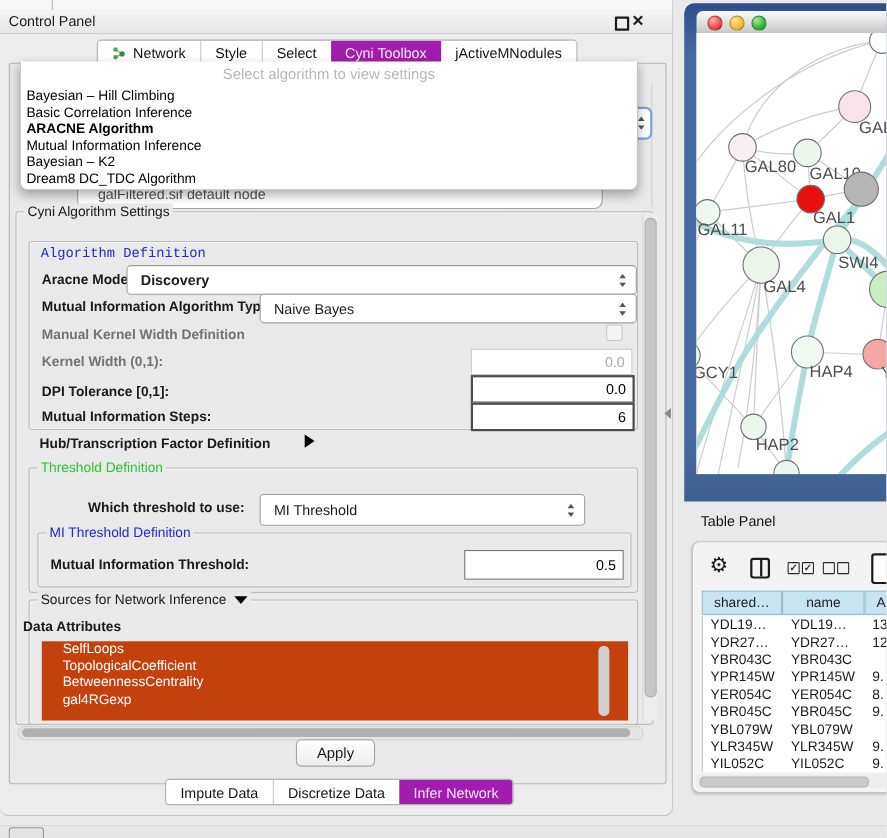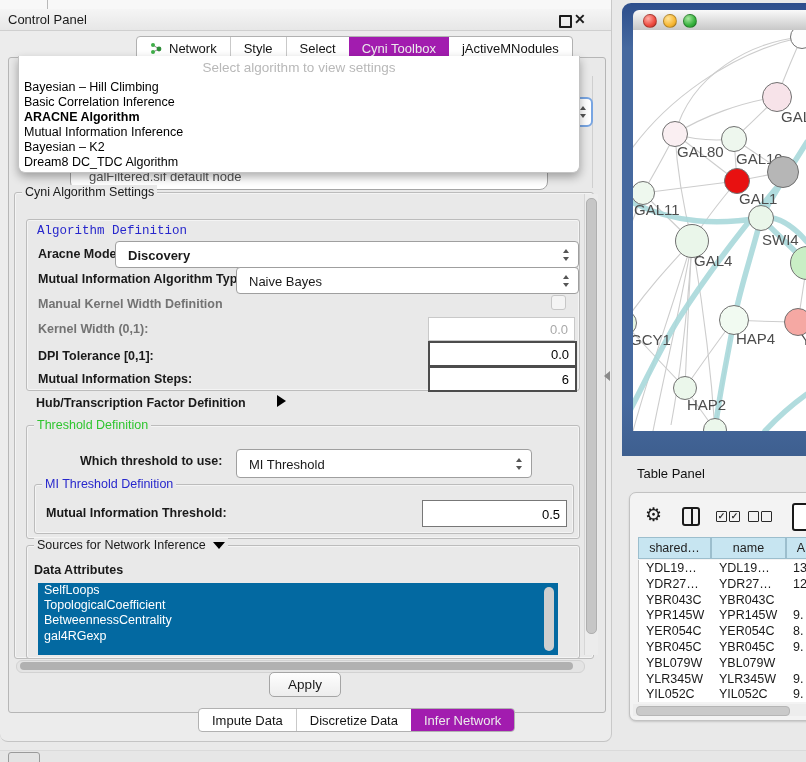--- a/index.html
+++ b/index.html
@@ -11,21 +11,21 @@
           border-bottom:1px solid #c4c4c4;border-radius:0 0 8px 8px;}
   .cp-topstrip{left:0;top:0;width:611px;height:9px;background:#f8f8f8;border-bottom:1px solid #e3e3e3;}
   .cp-topstrip-line{left:47px;top:0;width:1px;height:9px;background:#b9b9b9;}
   .cp-titlebar{left:0;top:9px;width:611px;height:21px;background:linear-gradient(#f5f5f5,#e7e7e7);
                border-bottom:1px solid #cfcfcf;}
   .cp-title{left:8px;top:12px;font-size:13px;}
   .float-ic{left:559px;top:15px;width:9px;height:9px;border:2px solid #1a1a1a;border-radius:1px;}
   .close-ic{left:574px;top:11px;font-size:14px;font-weight:bold;color:#1a1a1a;}
   
   .tabbar{display:flex;align-items:stretch;height:22px;background:#fff;border:1px solid #b1b1b1;
-          border-radius:4px;overflow:hidden;font-size:13px;margin-left:48px;}
+          border-radius:4px;overflow:hidden;font-size:13px;}
   .tabbar .tab{display:flex;align-items:center;padding:0 13px;color:#141414;white-space:nowrap;}
   .tabbar .tab.sel{background:#a21caf;color:#ececec;text-align:right;}
   .tabbar .tab:not(.sel)+.tab:not(.sel){border-left:1px solid #c9c9c9;}
   #top-tabbar{left:88px;top:36px;}
   #bottom-tabbar{left:150px;top:708px;}
   .net-ic{width:13px;height:13px;margin-right:6px;}
   
   .frag-vline{left:592px;top:76px;width:1px;height:112px;background:#cfcfcf;z-index:1;}
   .frag-blue{left:560px;top:97px;width:29px;height:26px;background:#fff;border:2px solid #78a5e2;
              border-radius:6px;z-index:1;}
@@ -58,21 +58,21 @@
   .field span{position:absolute;right:6px;top:50%;transform:translateY(-50%);}
   .f-dis{border:1px solid #c9c9c9;color:#a9a9a9;}
   .f-dark{border:2px solid #4c4c4c;color:#000;}
   .f-med{border:1.5px solid #777;color:#000;}
   .checkbox{position:absolute;width:13px;height:13px;border:1.5px solid #c7c7c7;border-radius:3px;background:#f4f4f4;}
   .tri-r{position:absolute;width:0;height:0;border-top:6.5px solid transparent;
          border-bottom:6.5px solid transparent;border-left:9px solid #000;}
   .tri-d{display:inline-block;width:0;height:0;border-left:6px solid transparent;
          border-right:6px solid transparent;border-top:7px solid #000;vertical-align:middle;margin-left:7px;}
   
-  .attr-list{left:38px;top:583px;width:520px;height:72px;background:#0369a1;overflow:hidden;}
+  .attr-list{left:38px;top:583px;width:520px;height:72px;background:#c2410c;overflow:hidden;padding-left:13px;}
   .attr-item{height:15.2px;line-height:15.2px;font-size:12.5px;color:#fff;padding-left:6px;}
   .attr-thumb{left:544px;top:587px;width:10px;height:64px;background:#cfcfcf;border-radius:5px;}
   
   .vtrack{left:584px;top:194px;width:13px;height:461px;background:#ececec;border-left:1px solid #d6d6d6;}
   .vthumb{left:586px;top:198px;width:9px;height:434px;background:#c6c6c6;border:1px solid #afafaf;border-radius:5px;}
   .htrack{left:16px;top:660px;width:567px;height:11px;background:#e4e4e4;border:1px solid #d2d2d2;border-radius:6px;}
   .hthumb{left:20px;top:662px;width:553px;height:8px;background:#b1b1b1;border-radius:4px;}
   
   .apply{left:269px;top:672px;width:70px;height:23px;background:linear-gradient(#fefefe,#ededed);
          border:1px solid #a5a5a5;border-radius:5px;font-size:13.5px;display:flex;align-items:center;justify-content:center;}
@@ -225,21 +225,21 @@
   <div class="gtitle blue" style="left:42px;top:477px;">MI Threshold Definition</div>
   <div class="lbl" style="left:46px;top:506px;">Mutual Information Threshold:</div>
   <div class="field f-med" style="left:422px;top:500px;width:143px;height:25px;">
     <span>0.5</span>
   </div>
 
   <div class="abs group" style="left:26px;top:545px;width:552px;height:112px;"></div>
   <div class="gtitle" style="left:34px;top:538px;">
     <span>Sources for Network Inference</span><span class="tri-d"></span>
   </div>
-  <div class="lbl" style="left:34px;top:563px;">Data Attributes</div>
+  <div class="lbl" style="left:21px;top:563px;">Data Attributes</div>
   <div class="abs attr-list" id="attr-list">
       <div class="attr-item">SelfLoops</div>
       <div class="attr-item">TopologicalCoefficient</div>
       <div class="attr-item">BetweennessCentrality</div>
       <div class="attr-item">gal4RGexp</div>
     </div>
   <div class="abs attr-thumb"></div>
 
   <div class="abs htrack"></div>
   <div class="abs hthumb"></div>

